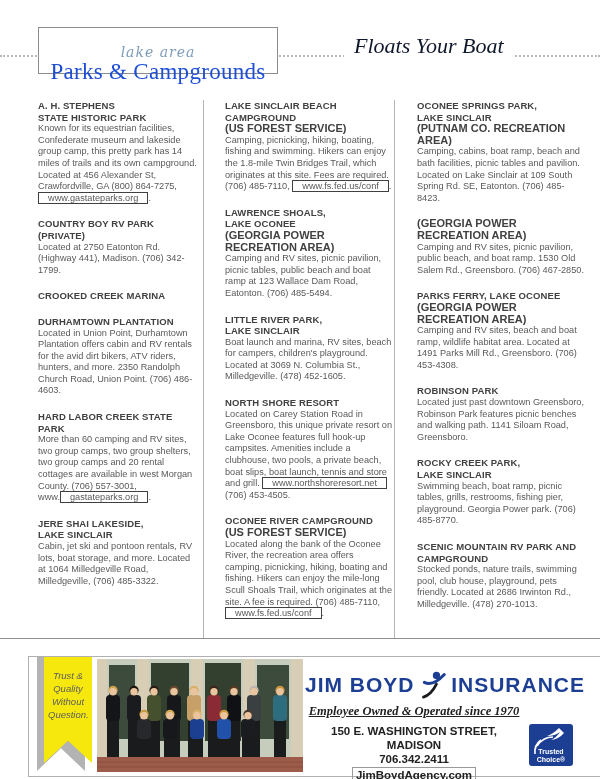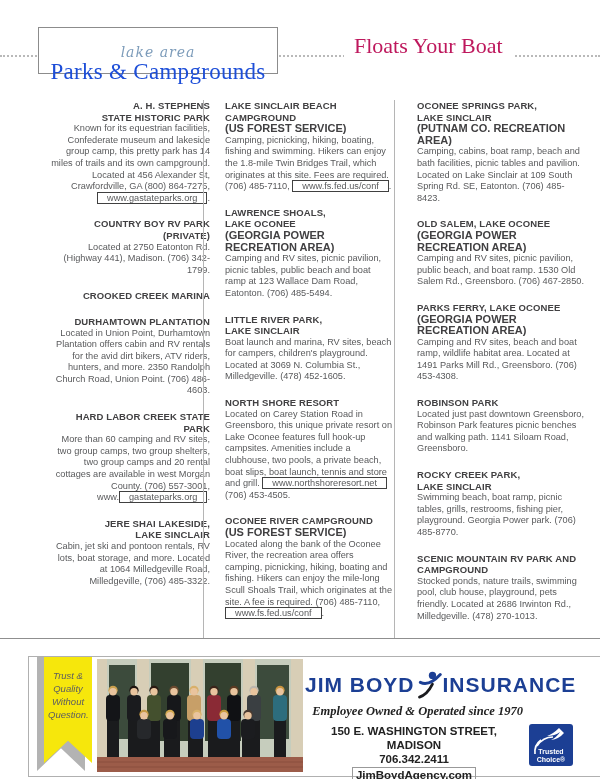--- a/index.html
+++ b/index.html
@@ -9,25 +9,25 @@
   
   .header-rule{position:absolute;top:55px;left:0;width:600px;height:0;
                border-top:2px dotted #b9b9b9;z-index:1;}
   .header-box{position:absolute;left:38px;top:27px;width:238px;height:45px;
               background:#fff;border:1px solid #8c8c8c;text-align:center;z-index:2;}
   .lake-area{font-family:"DejaVu Serif",serif;font-style:italic;color:#7d9cba;
              font-size:14px;line-height:15px;margin-top:17px;letter-spacing:1px;}
   .parks-title{font-family:"Liberation Serif",serif;color:#1d4ed8;font-size:23px;
                line-height:23px;letter-spacing:0.3px;}
   .floats{position:absolute;top:33px;left:344px;z-index:2;background:#fff;
-          padding:0 10px;font-family:"Liberation Serif",serif;font-size:22px;color:#be185d;}
+          padding:0 10px;font-family:"Liberation Serif",serif;font-size:22px;color:#0f172a;font-style:italic;}
 
   
   .col{position:absolute;top:100px;}
-  #col0{left:50px;width:160px;text-align:right;}
+  #col0{left:38px;width:160px;}
   #col1{left:225px;width:167px;}
   #col2{left:417px;width:167px;}
   .divider{position:absolute;top:100px;width:1px;height:538px;background:#b5b5b5;}
   #div0{left:203px;} #div1{left:394px;}
   .bottom-rule{position:absolute;top:638px;left:0;width:600px;height:1px;background:#8f8f8f;}
 
   .listing{margin-bottom:14px;}
   .listing h3{font-size:9.5px;line-height:11.6px;color:#414042;margin:0;
               font-weight:bold;white-space:pre-line;letter-spacing:0.1px;}
   .listing .sub{font-size:11px;line-height:11.6px;color:#414042;font-weight:bold;}
@@ -39,24 +39,24 @@
       border:1px solid #b0b0b0;background:#fff;padding-left:32px;}
   .ribbon-back{position:absolute;left:8px;top:0;width:48px;height:114px;background:#b3b3b3;
                clip-path:polygon(0 0,100% 0,100% 100%,50% 80%,0 100%);}
   .ribbon-front{position:absolute;left:15px;top:0;width:48px;height:106px;background:#f6e70c;
                 clip-path:polygon(0 0,100% 0,100% 100%,50% 79%,0 100%);
                 text-align:center;}
   .ribbon-front span{display:inline-block;margin-top:12px;font-style:italic;
                      font-size:9.5px;line-height:13px;color:#5d5e60;width:40px;}
   .photo{position:absolute;left:68px;top:2px;width:206px;height:113px;}
   .ad-right{position:absolute;left:276px;top:0;width:280px;height:117px;}
-  .brand-row{display:flex;justify-content:flex-start;align-items:center;margin-top:14px;gap:1px;}
+  .brand-row{display:flex;justify-content:space-between;align-items:center;margin-top:14px;gap:1px;}
   .brand-txt{font-size:21px;font-weight:bold;color:#1c3f94;letter-spacing:1px;}
-  .tagline{text-align:right;font-family:"Liberation Serif",serif;font-style:italic;
-           font-weight:bold;font-size:12.5px;color:#222;margin-top:5px;padding-right:62px;}
+  .tagline{text-align:center;font-family:"Liberation Serif",serif;font-style:italic;
+           font-weight:bold;font-size:12.5px;color:#222;margin-top:5px;padding-right:62px;text-decoration:underline;}
   .addr{text-align:center;font-weight:bold;font-size:11.5px;color:#222;
         line-height:14px;margin-top:5px;padding-right:62px;}
   .site{display:inline-block;border:1px solid #999;padding:0 3px;margin-top:1px;}
   .tc-logo{position:absolute;right:12px;bottom:8px;width:44px;height:42px;
            background:#1c3f94;border-radius:3px;}
   .tc-text{position:absolute;bottom:3px;width:100%;text-align:center;color:#fff;
            font-size:7px;font-weight:bold;line-height:7.5px;}
 </style>
 </head>
 <body>
@@ -124,21 +124,20 @@
     </div>
   </div>
 <div class="col" id="col2">
     <div class="listing">
       <h3>OCONEE SPRINGS PARK,
 LAKE SINCLAIR</h3>
       <div class="sub">(PUTNAM CO. RECREATION AREA)</div>
       <p><span>Camping, cabins, boat ramp, beach and bath facilities, picnic tables and pavilion. Located on Lake Sinclair at 109 South Spring Rd. SE, Eatonton. (706) 485-8423.</span></p>
     </div>
     <div class="listing">
-      <h3>OLD SALEM, LAKE OCONEE</h3>
       <div class="sub">(GEORGIA POWER RECREATION AREA)</div>
       <p><span>Camping and RV sites, picnic pavilion, public beach, and boat ramp. 1530 Old Salem Rd., Greensboro. (706) 467-2850.</span></p>
     </div>
     <div class="listing">
       <h3>PARKS FERRY, LAKE OCONEE</h3>
       <div class="sub">(GEORGIA POWER RECREATION AREA)</div>
       <p><span>Camping and RV sites, beach and boat ramp, wildlife habitat area. Located at 1491 Parks Mill Rd., Greensboro. (706) 453-4308.</span></p>
     </div>
     <div class="listing">
       <h3>ROBINSON PARK</h3>

